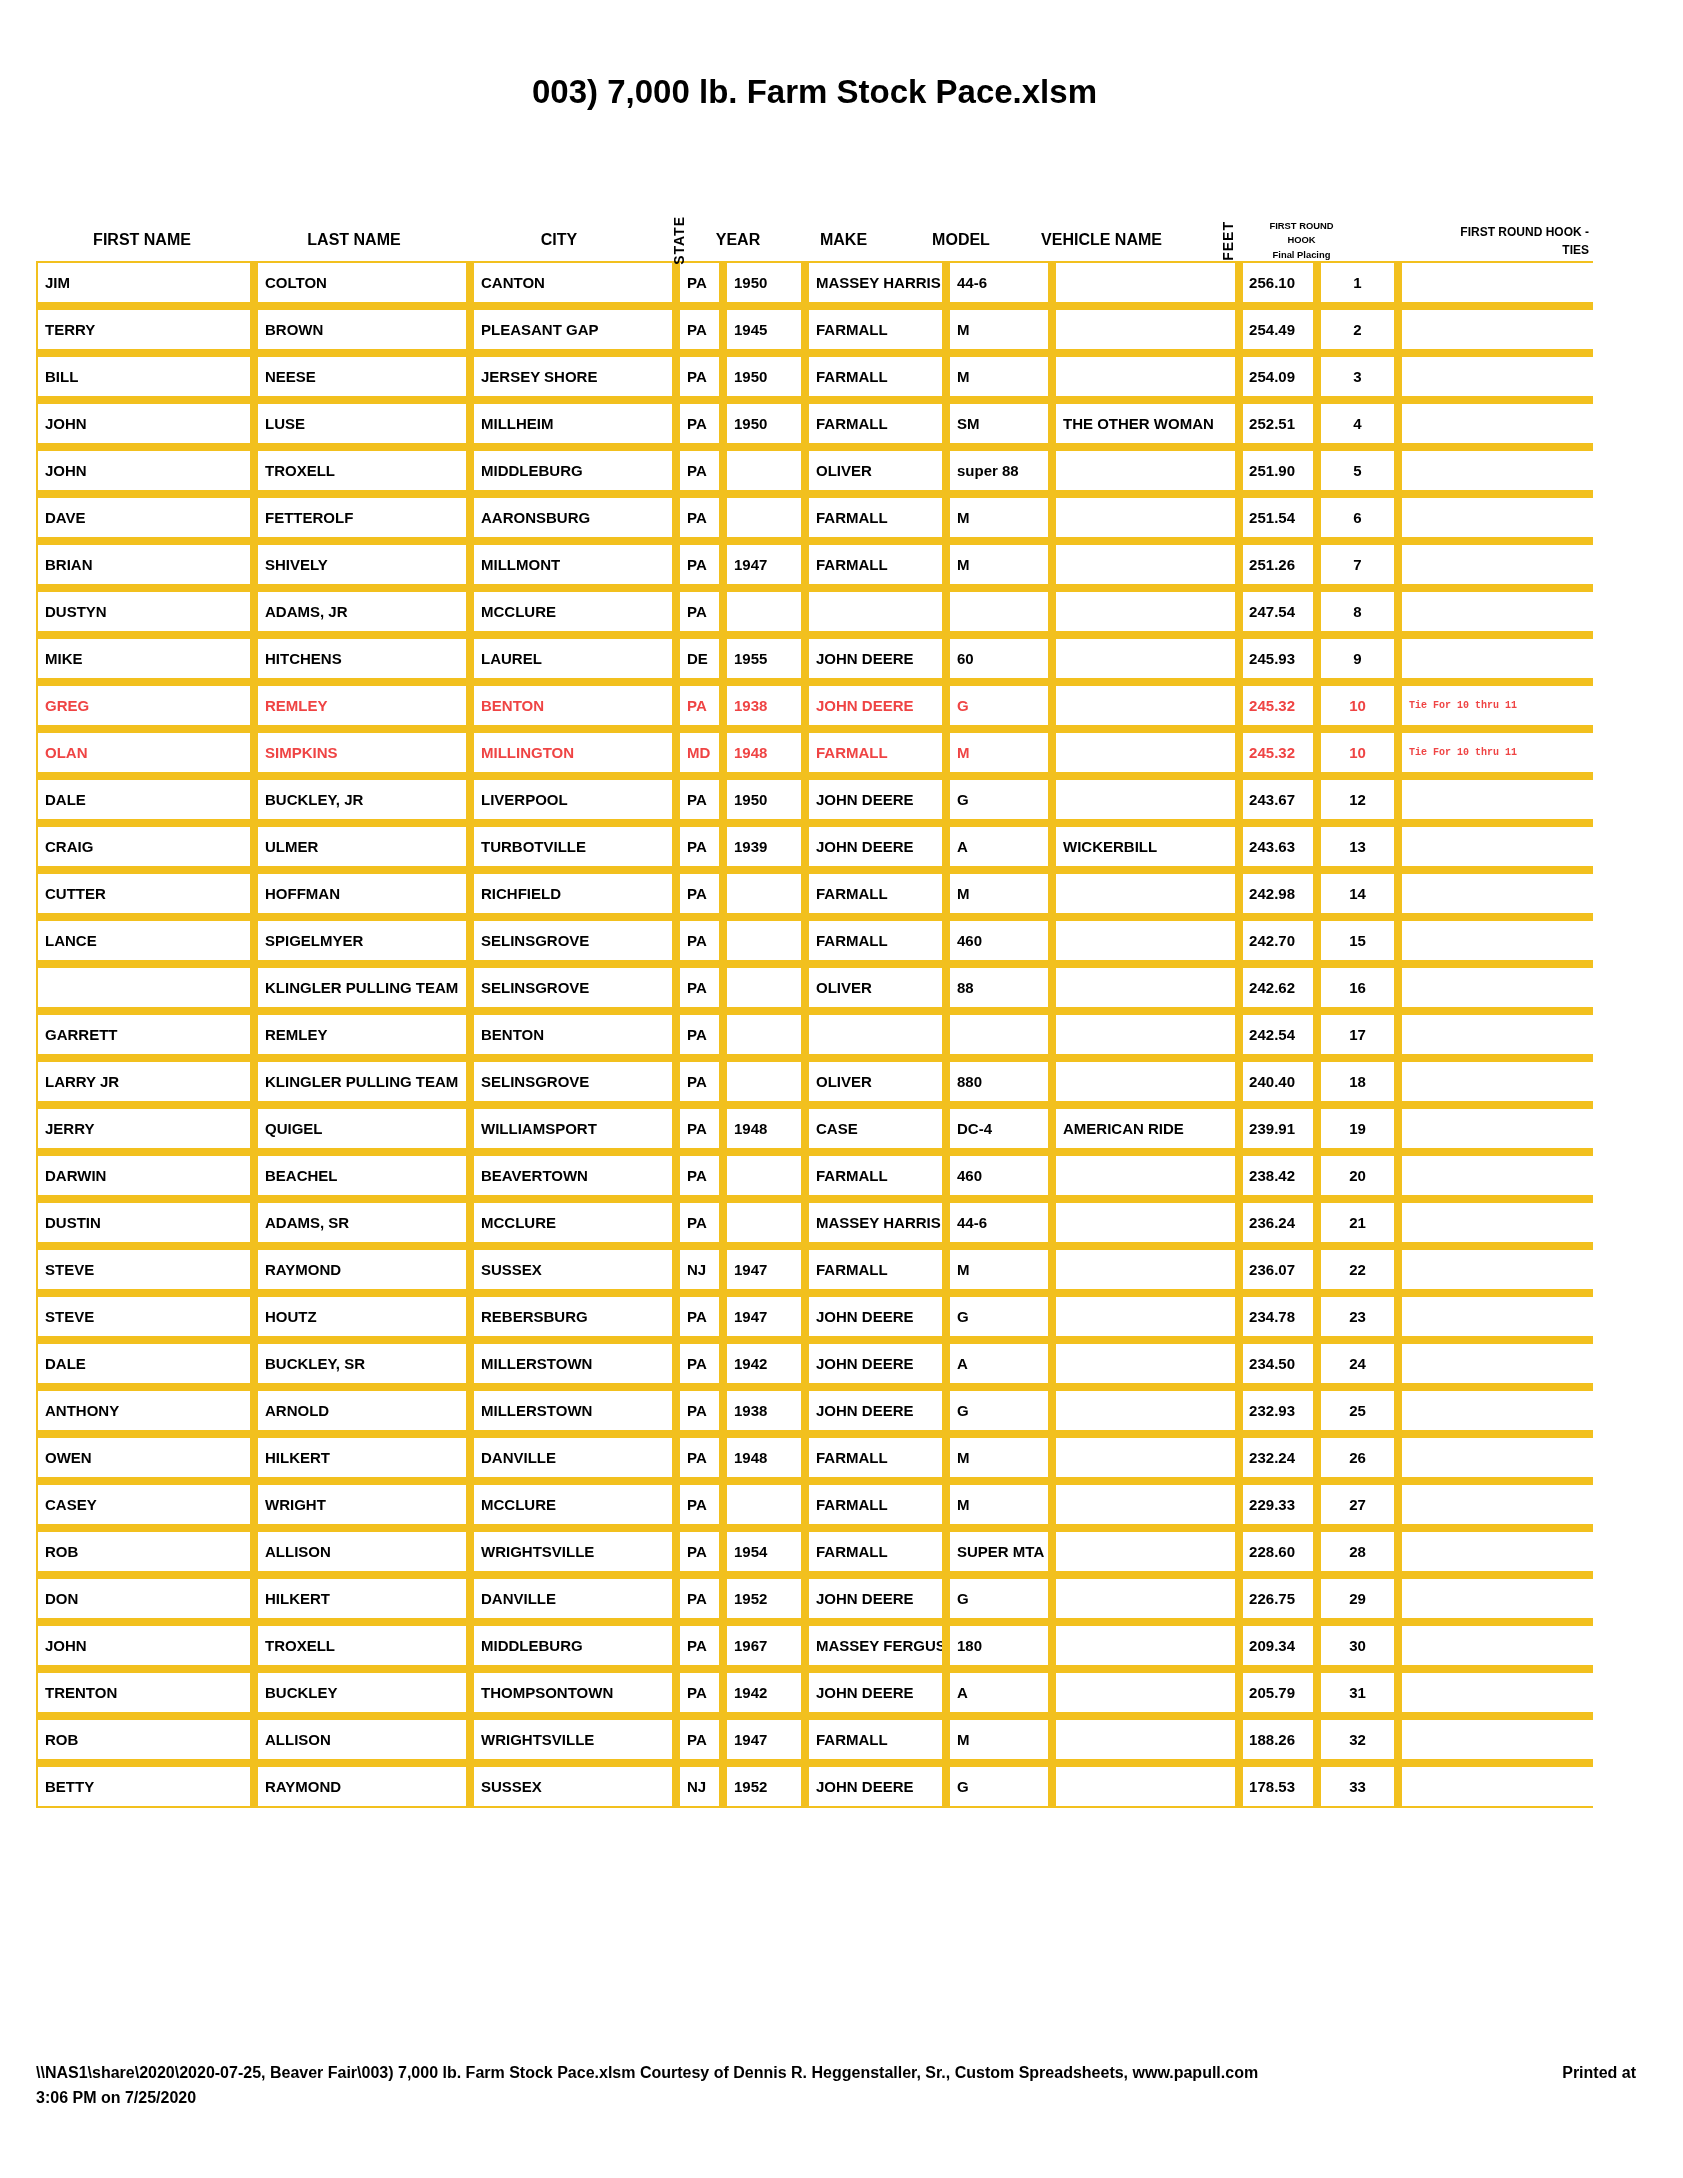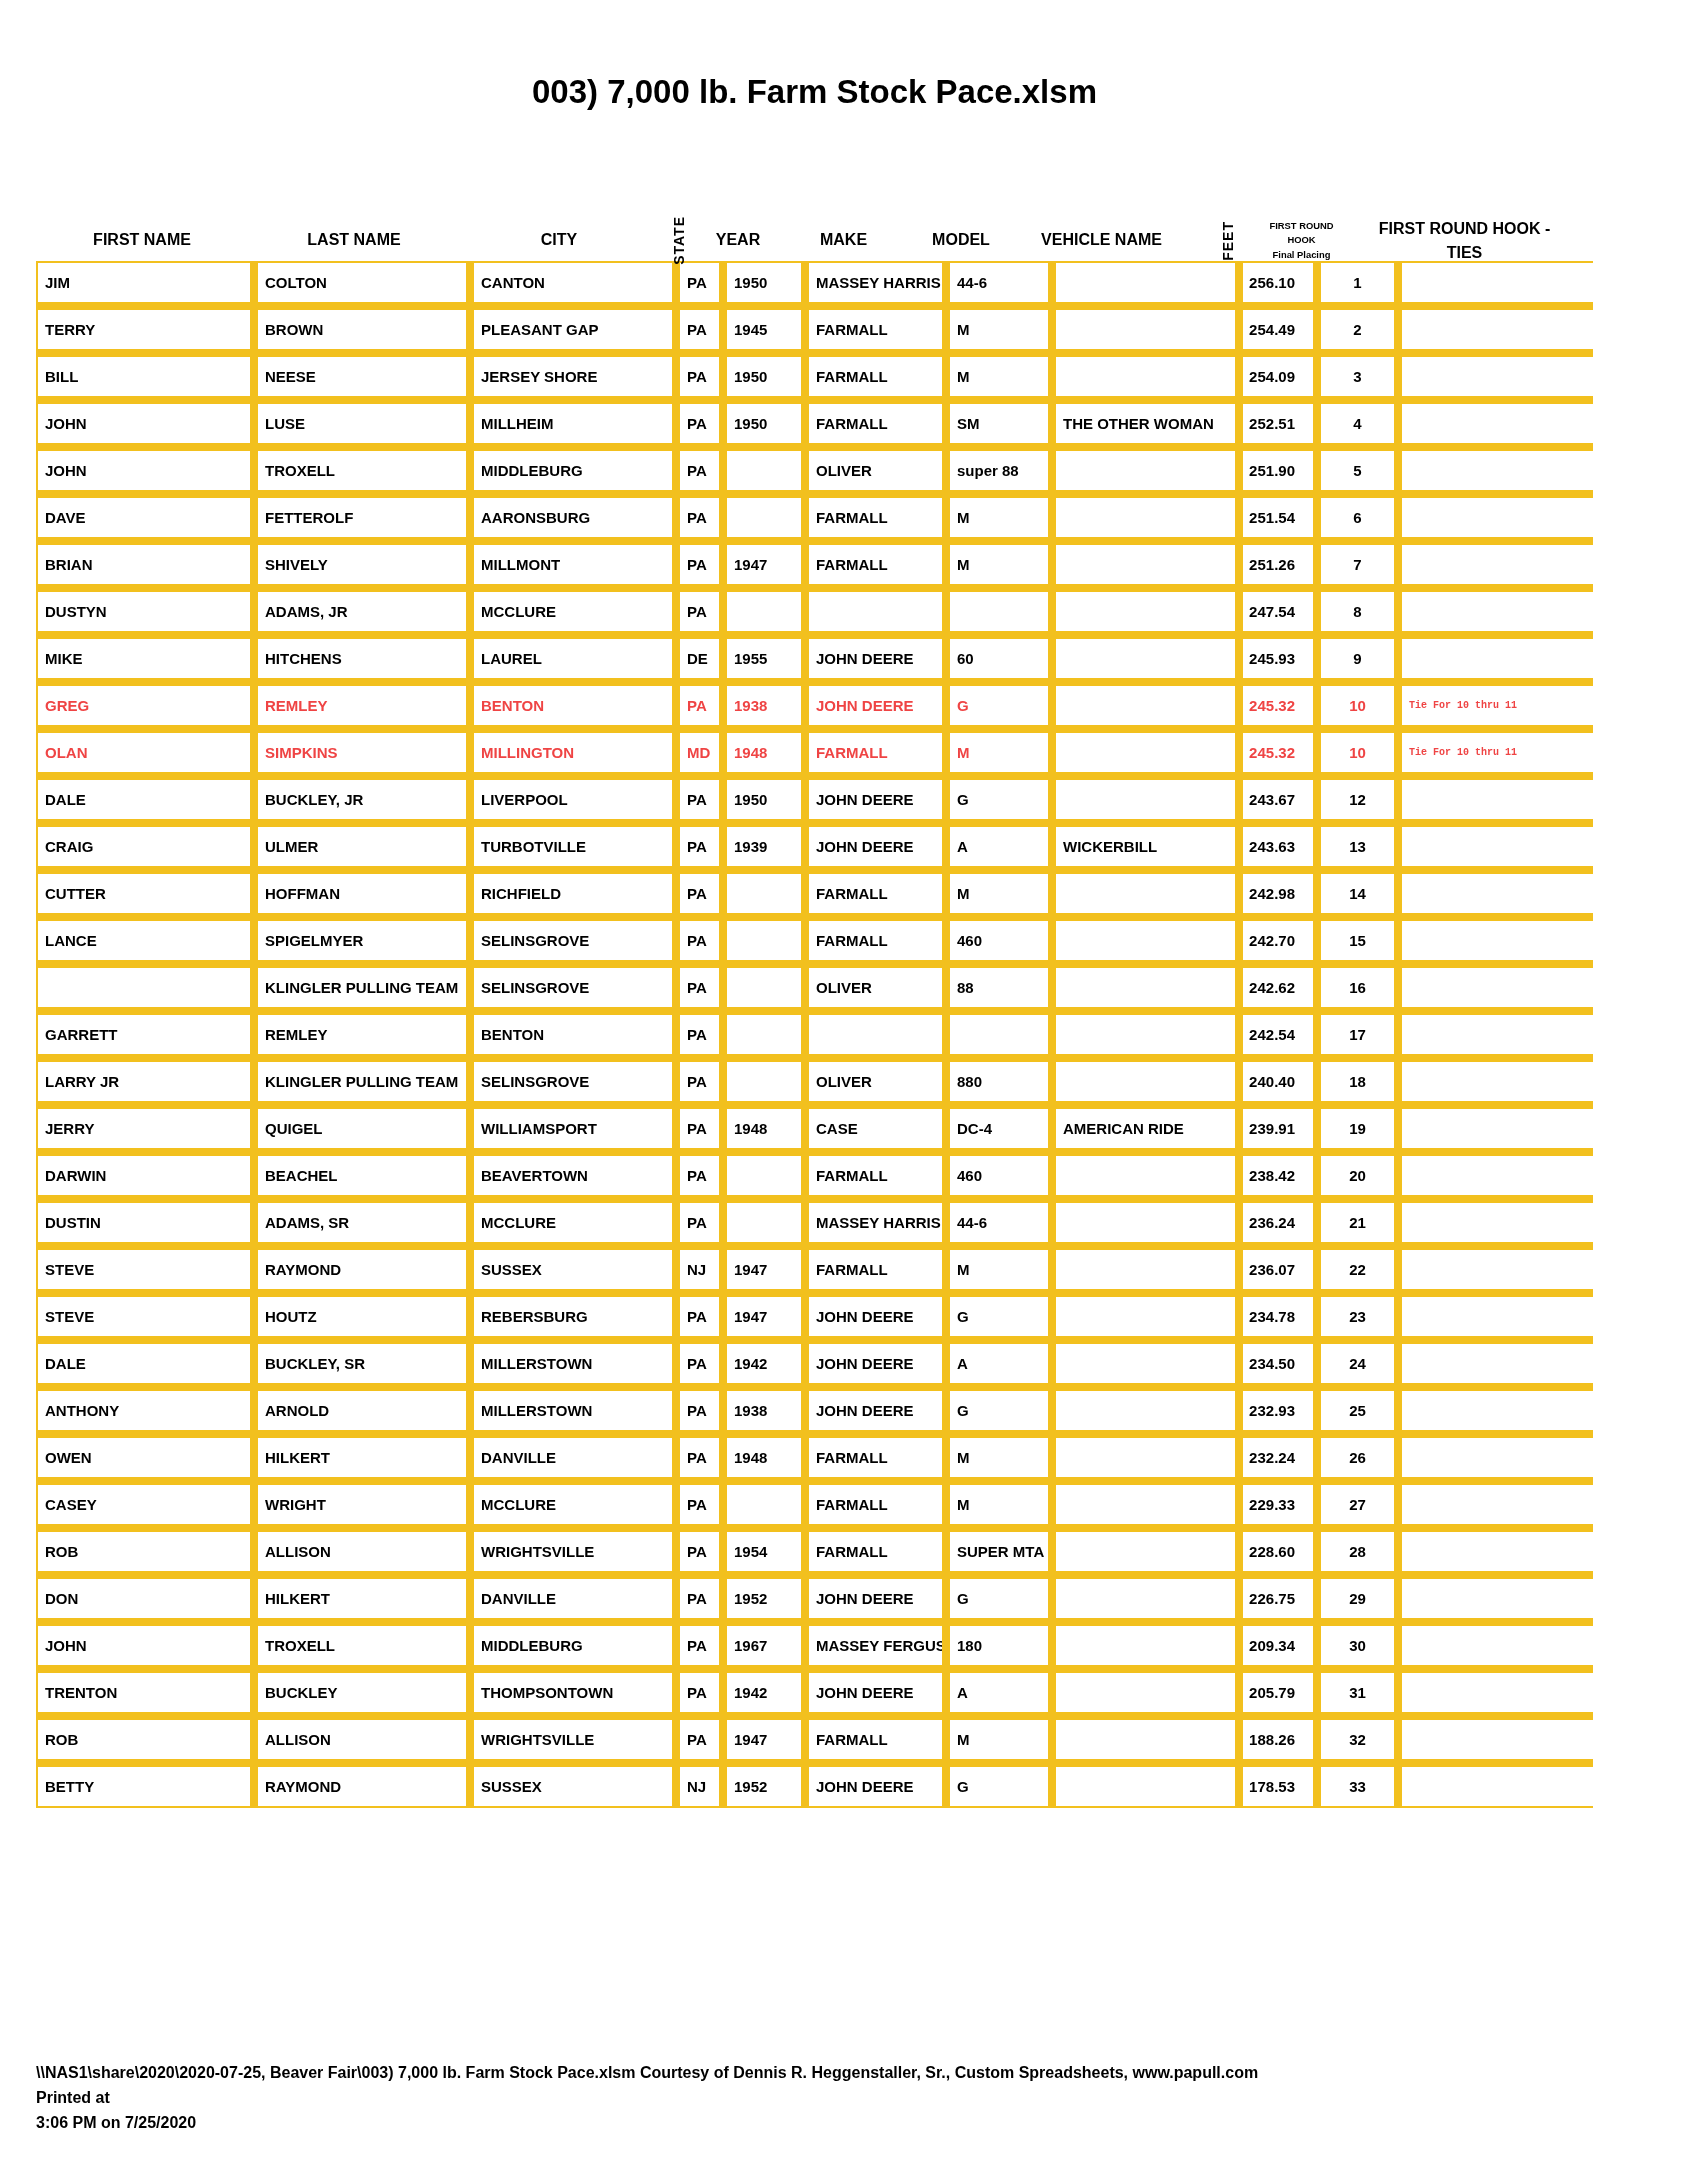--- a/index.html
+++ b/index.html
@@ -33,21 +33,21 @@
     display:flex; align-items:center; justify-content:center;
   }
   .rot-inner {
     writing-mode:vertical-rl;
     transform:rotate(180deg);
     font-size:14px;
     letter-spacing:1px;
   }
   .hcell.small { font-size:9.4px; line-height:1.5; }
   .hcell.small .fp { font-size:9.4px; }
-  .hcell.ties-h { font-size:16px; line-height:1.5; }
+  .hcell.ties-h { font-size:12px; line-height:1.5;text-align:right; }
 
   
   .grid {
     display:grid;
     grid-template-columns:212px 208px 198px 39px 74px 133px 98px 179px 70px 73px 249px;
     grid-auto-rows:39px;
     gap:8px;
     background:#F2C01E;
     border:2px solid #F2C01E;
     width:1557px;
@@ -62,21 +62,21 @@
   }
   .cell.c-feet { justify-content:flex-end; padding-right:18px; padding-left:0; }
   .cell.c-place { justify-content:center; padding-left:0; }
   .cell.c-ties { font-size:10px;font-family:Liberation Mono, monospace; }
   .cell.hl { color:#ef4444; }
 
   .footer {
     position:absolute; left:36px; top:2061px; width:1600px;
     font-size:16px; line-height:1.55;
   }
-  .footer-line1 { display:flex; justify-content:space-between;flex-direction:column; }
+  .footer-line1 { display:flex; justify-content:space-between; }
 </style>
 </head>
 <body>
 
 <div class="page">
 
   <div class="title-block">
     <div class="title-line2">003) 7,000 lb. Farm Stock Pace.xlsm</div>
   </div>
 

